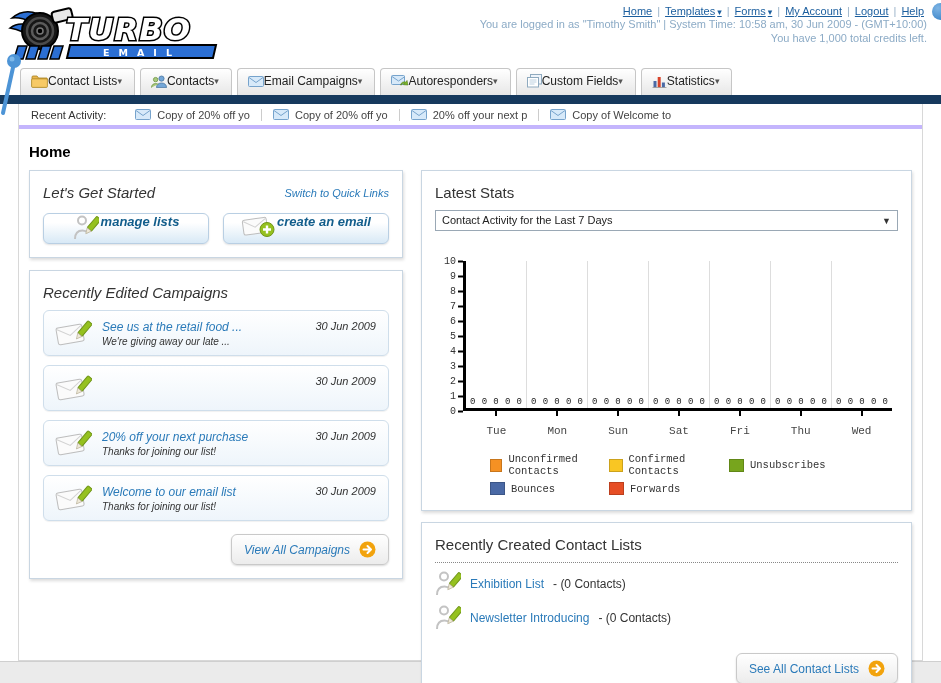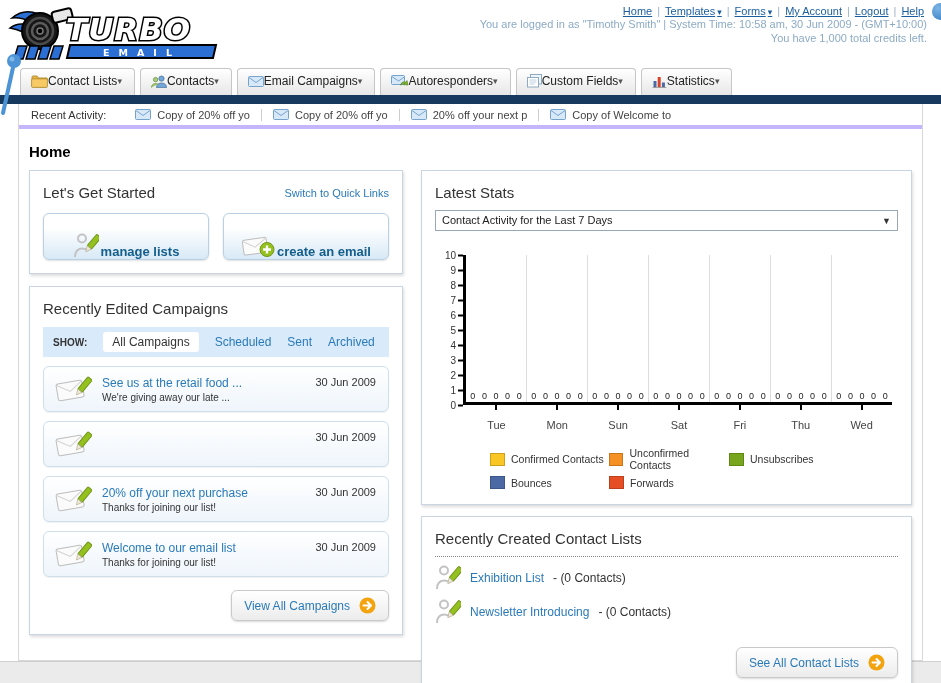--- a/index.html
+++ b/index.html
@@ -35,31 +35,31 @@
   .activity { display:flex; align-items:center; height:25px; border-bottom:4px solid #c4b5fd; font-size:11px; color:#333; padding-left:12px; }
   .activity-label { margin-right:18px; color:#333; }
   .activity-items { display:flex; align-items:center; height:15px; }
   .activity-item { display:flex; align-items:center; gap:6px; padding:0 11px; cursor:pointer;text-align:center; }
   .activity-item + .activity-item { border-left:1px solid #ccc; }
   .act-text { color:#444; white-space:nowrap; }
 
   .main { padding:4px 10px 0 10px; }
   .page-title { font-size:15px; font-weight:bold; color:#000; margin:10px 0 10px 0; }
   .cols { display:flex; gap:18px; align-items:flex-start; }
-  .col-left { width:374px; }
+  .col-left { width:374px;font-style:italic; }
   .col-right { width:491px; }
 
   .panel { border:1px solid #c9d6e2; background:#fff; box-shadow:1px 2px 3px rgba(0,0,0,.14); padding:13px; margin-bottom:12px; }
   .panel-title { font-size:15px; color:#333; }
 
   
   .gs-head { display:flex; justify-content:space-between; align-items:center; }
   .link { color:#2a7ab9; cursor:pointer; font-size:11px; }
   .gs-buttons { display:flex; gap:14px; margin-top:12px; }
-  .big-btn { flex:1; display:flex; align-items:flex-end; justify-content:center; gap:2px; height:47px;
+  .big-btn { flex:1; display:flex; align-items:flex-start; justify-content:center; gap:2px; height:31px;
     border:1px solid #b9cfe3; border-radius:6px; background:linear-gradient(#ffffff 30%,#d8e9f6);
     box-shadow:0 1px 2px rgba(0,0,0,.12); font-size:13px; font-weight:bold; color:#135e8c; cursor:pointer; }
 
   
   .show-bar { display:flex; align-items:center; gap:16px; background:#d9eafb; padding:5px 10px; margin-top:10px; font-size:12px; }
   .show-label { font-size:10px; font-weight:bold; color:#333; }
   .filter { color:#2a7ab9; cursor:pointer; }
   .filter.active { background:#fff; color:#333; padding:3px 9px; border-radius:3px; }
   .camp-item { position:relative; display:flex; align-items:center; gap:10px; margin-top:9px; padding:7px 10px; min-height:46px;
     border:1px solid #cfdeeb; border-radius:6px; background:linear-gradient(#ffffff,#eef5fb); box-shadow:0 1px 1px rgba(0,0,0,.06); cursor:pointer; }
@@ -67,21 +67,21 @@
   .camp-sub { font-size:10px; color:#333; margin-top:2px; }
   .camp-date { position:absolute; right:12px; top:9px; font-size:11px; color:#333; }
   .btn-row { display:flex; justify-content:flex-end; margin-top:13px; }
   .pill-btn { display:inline-flex; align-items:center; gap:9px; padding:6px 12px; border:1px solid #c9c9c9; border-radius:6px;
     background:linear-gradient(#ffffff,#ececec); font-size:12px; color:#2a7ab9; cursor:pointer; box-shadow:0 1px 2px rgba(0,0,0,.15); }
 
   
   .select { position:relative; margin-top:9px; height:21px; border:1px solid #9aa8b5; background:#fff;
     font-size:11px; color:#222; line-height:19px; padding:0 20px 0 6px; cursor:pointer; }
   .select .arr { position:absolute; right:6px; top:1px; color:#333; font-size:9px; }
-  .chart-wrap { margin:24px 6px 0 2px; }
+  .chart-wrap { margin:30px 6px 0 2px;font-family:Liberation Mono, monospace; }
   .chart { display:flex; height:150px; }
   .yaxis { position:relative; width:26px; height:150px; }
   .ytick { position:absolute; right:0; display:flex; align-items:center; gap:2px; transform:translateY(50%); }
   .ylab { font-size:10px; color:#333; width:15px; text-align:right; }
   .ymark { width:5px; height:2px; background:#000; }
   .plot { position:relative; flex:1; height:150px; border-left:3px solid #000; border-bottom:3px solid #000; display:flex; background:#fff; }
   .cgroup { flex:1; position:relative; }
   .cgroup + .cgroup { border-left:1px solid #ddd; }
   .zeros { position:absolute; left:1px; right:1px; bottom:1px; display:flex; justify-content:space-around; font-size:9px; color:#222; }
   .xlabels { display:flex; margin-left:29px; }
@@ -290,29 +290,20 @@
                       <path d="M26 11.5v8M22 15.5h8" stroke="#fff" stroke-width="2.4"></path>
                     </svg>
                   </span>
                 <span>create an email</span>
               </div>
             </div>
           </div>
 
           <div class="panel">
             <div class="panel-title">Recently Edited Campaigns</div>
-            <div class="show-bar">
-              <span class="show-label">SHOW:</span>
-              <span style="display:flex;gap:16px;align-items:center;">
-                  <span class="filter active">All Campaigns</span>
-                  <span class="filter">Scheduled</span>
-                  <span class="filter">Sent</span>
-                  <span class="filter">Archived</span>
-                </span>
-            </div>
             <div>
                 <div class="camp-item">
                   <span class="icon">
                     <svg width="38" height="30" viewBox="0 0 38 30">
                       <g transform="rotate(-10 16 16)">
                         <rect x="3" y="8" width="26" height="17" rx="2" fill="#fbfbfb" stroke="#bdbdbd"></rect>
                         <path d="M4 9.5l12 8 12-8" fill="none" stroke="#d2d2d2"></path>
                       </g>
                       <g transform="rotate(40 27 15)">
                         <rect x="24.5" y="1" width="5.5" height="16" rx="1" fill="#95c11f" stroke="#71961a"></rect>
@@ -519,26 +510,26 @@
                   <div class="day">Tue</div>
                   <div class="day">Mon</div>
                   <div class="day">Sun</div>
                   <div class="day">Sat</div>
                   <div class="day">Fri</div>
                   <div class="day">Thu</div>
                   <div class="day">Wed</div>
                 </div>
               <div class="legend">
                   <div class="lg-item">
+                    <span class="swatch" style="background: rgb(245, 145, 35);"></span>
+                    <span class="lg-label">Unconfirmed Contacts</span>
+                  </div>
+                  <div class="lg-item">
                     <span class="swatch" style="background: rgb(249, 198, 35);"></span>
                     <span class="lg-label">Confirmed Contacts</span>
-                  </div>
-                  <div class="lg-item">
-                    <span class="swatch" style="background: rgb(245, 145, 35);"></span>
-                    <span class="lg-label">Unconfirmed Contacts</span>
                   </div>
                   <div class="lg-item">
                     <span class="swatch" style="background: rgb(119, 165, 29);"></span>
                     <span class="lg-label">Unsubscribes</span>
                   </div>
                   <div class="lg-item">
                     <span class="swatch" style="background: rgb(74, 105, 165);"></span>
                     <span class="lg-label">Bounces</span>
                   </div>
                   <div class="lg-item">

